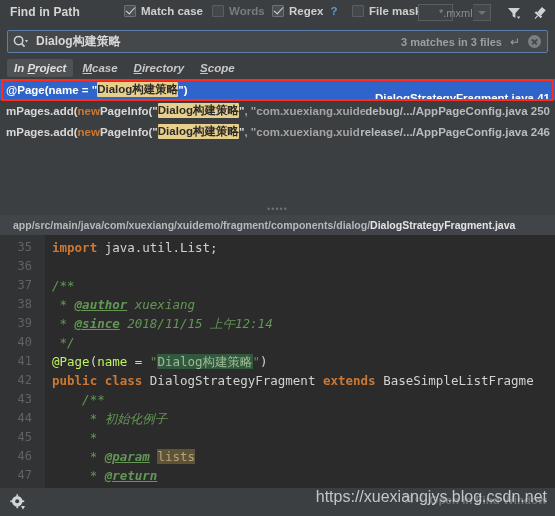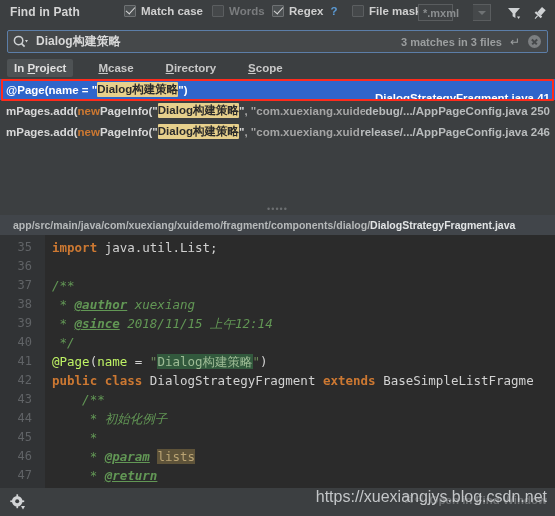--- a/index.html
+++ b/index.html
@@ -39,22 +39,22 @@
     left: 3px; top: -1px; width: 4px; height: 8px;
     border: solid #d8d8d8; border-width: 0 1.6px 1.6px 0;
     transform: rotate(42deg);
   }
   .qmark { color: #5b9bd5; font-weight: bold; margin-left: 2px; }
 
   .mask-box {
     position: absolute; left: 418px; top: 4px;
     width: 35px; height: 17px;
     background: #3f4244; border: 1px solid #5a5d5f;
-    display: flex; align-items: center; padding-left: 4px;
-    font-size: 11px; color: #8b8e90; font-weight: bold;
+    display: flex; align-items: center; padding-left: 20px;
+    font-size: 11px; color: #8b8e90; font-weight: normal;
   }
   .mask-arrow {
     position: absolute; left: 473px; top: 4px;
     width: 18px; height: 17px;
     background: #45484a; border: 1px solid #5a5d5f; border-left: none;
     display: flex; align-items: center; justify-content: center;
   }
   .mask-arrow .tri {
     width: 0; height: 0;
     border-left: 4px solid transparent; border-right: 4px solid transparent;
@@ -92,21 +92,21 @@
   .clear-circ::before, .clear-circ::after {
     content: ""; position: absolute; left: 3px; top: 6px;
     width: 7px; height: 1.5px; background: #45484a;
   }
   .clear-circ::before { transform: rotate(45deg); }
   .clear-circ::after  { transform: rotate(-45deg); }
 
   
   .tabs {
     position: absolute; left: 7px; top: 58px;
-    height: 20px; display: flex; align-items: center; gap: 18px;
+    height: 20px; display: flex; align-items: center; gap: 2px; font-style: italic;
   }
   .tab {
     font-size: 11.5px; font-weight: bold; color: #c8c8c8;
     padding: 3px 7px 3px 7px; border-radius: 2px;
     white-space: nowrap;
   }
   .tab.active { background: #4e5254; color: #e0e0e0; }
   .mn { text-decoration: underline; }
 
   

